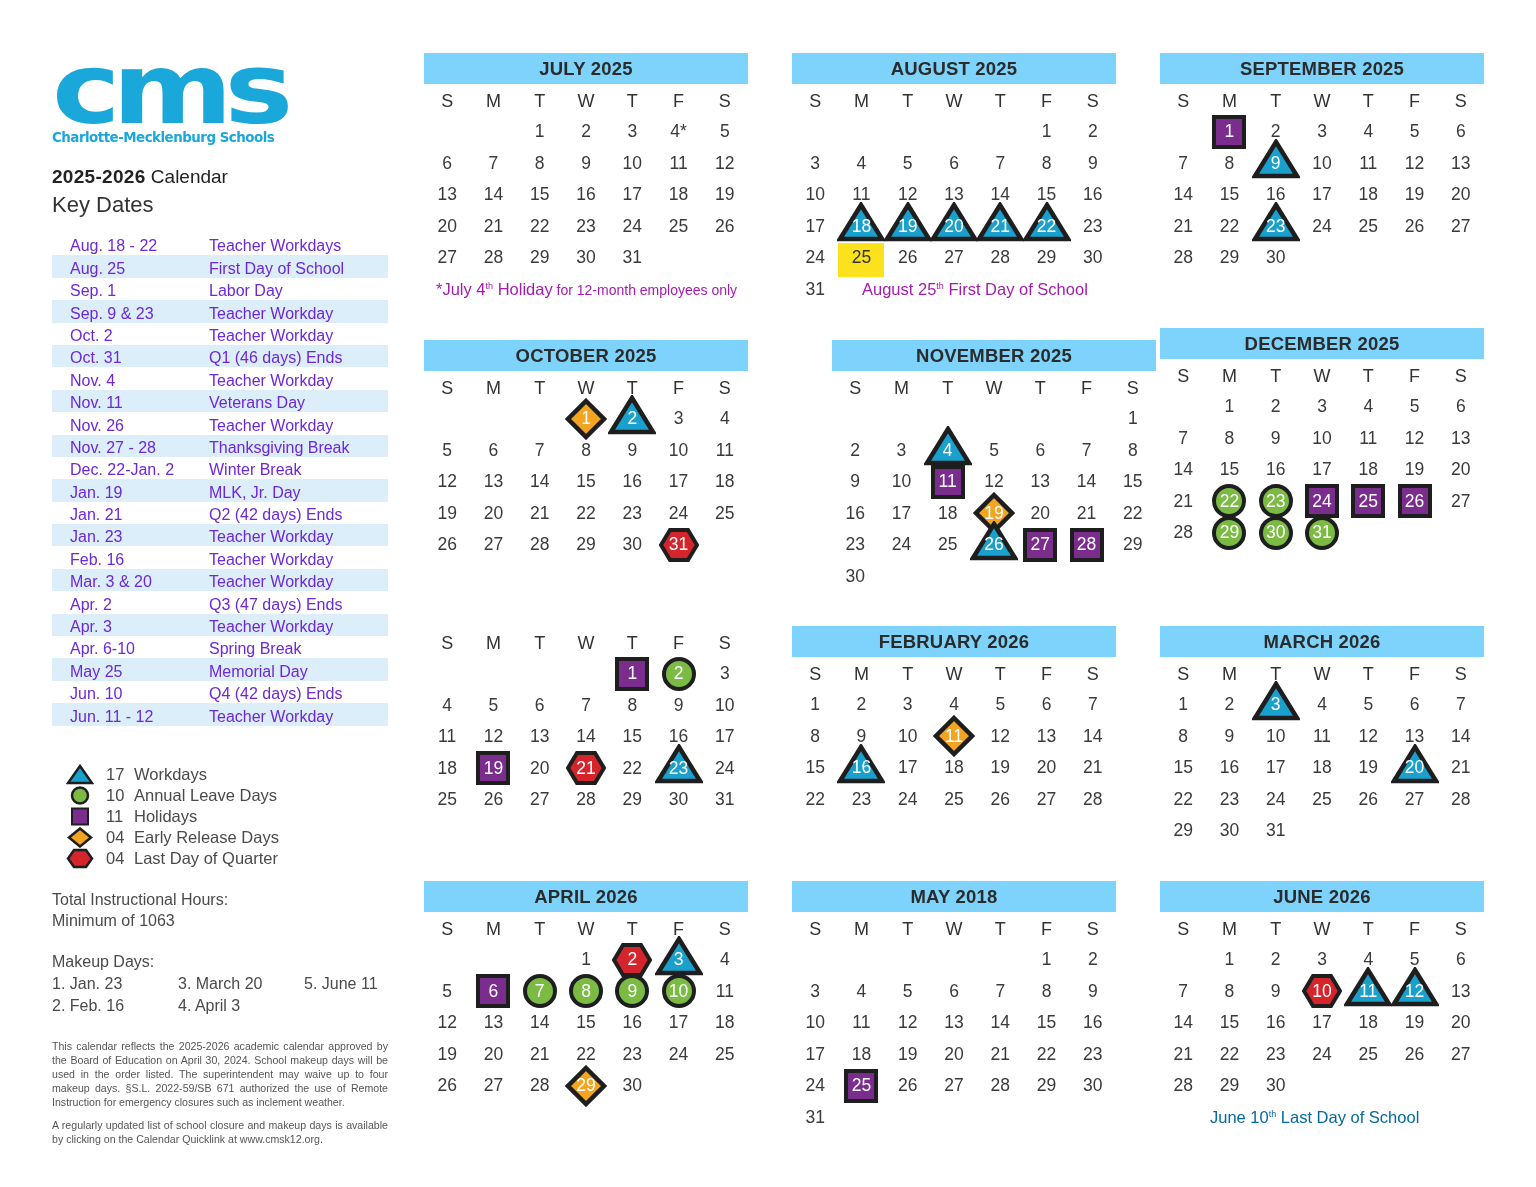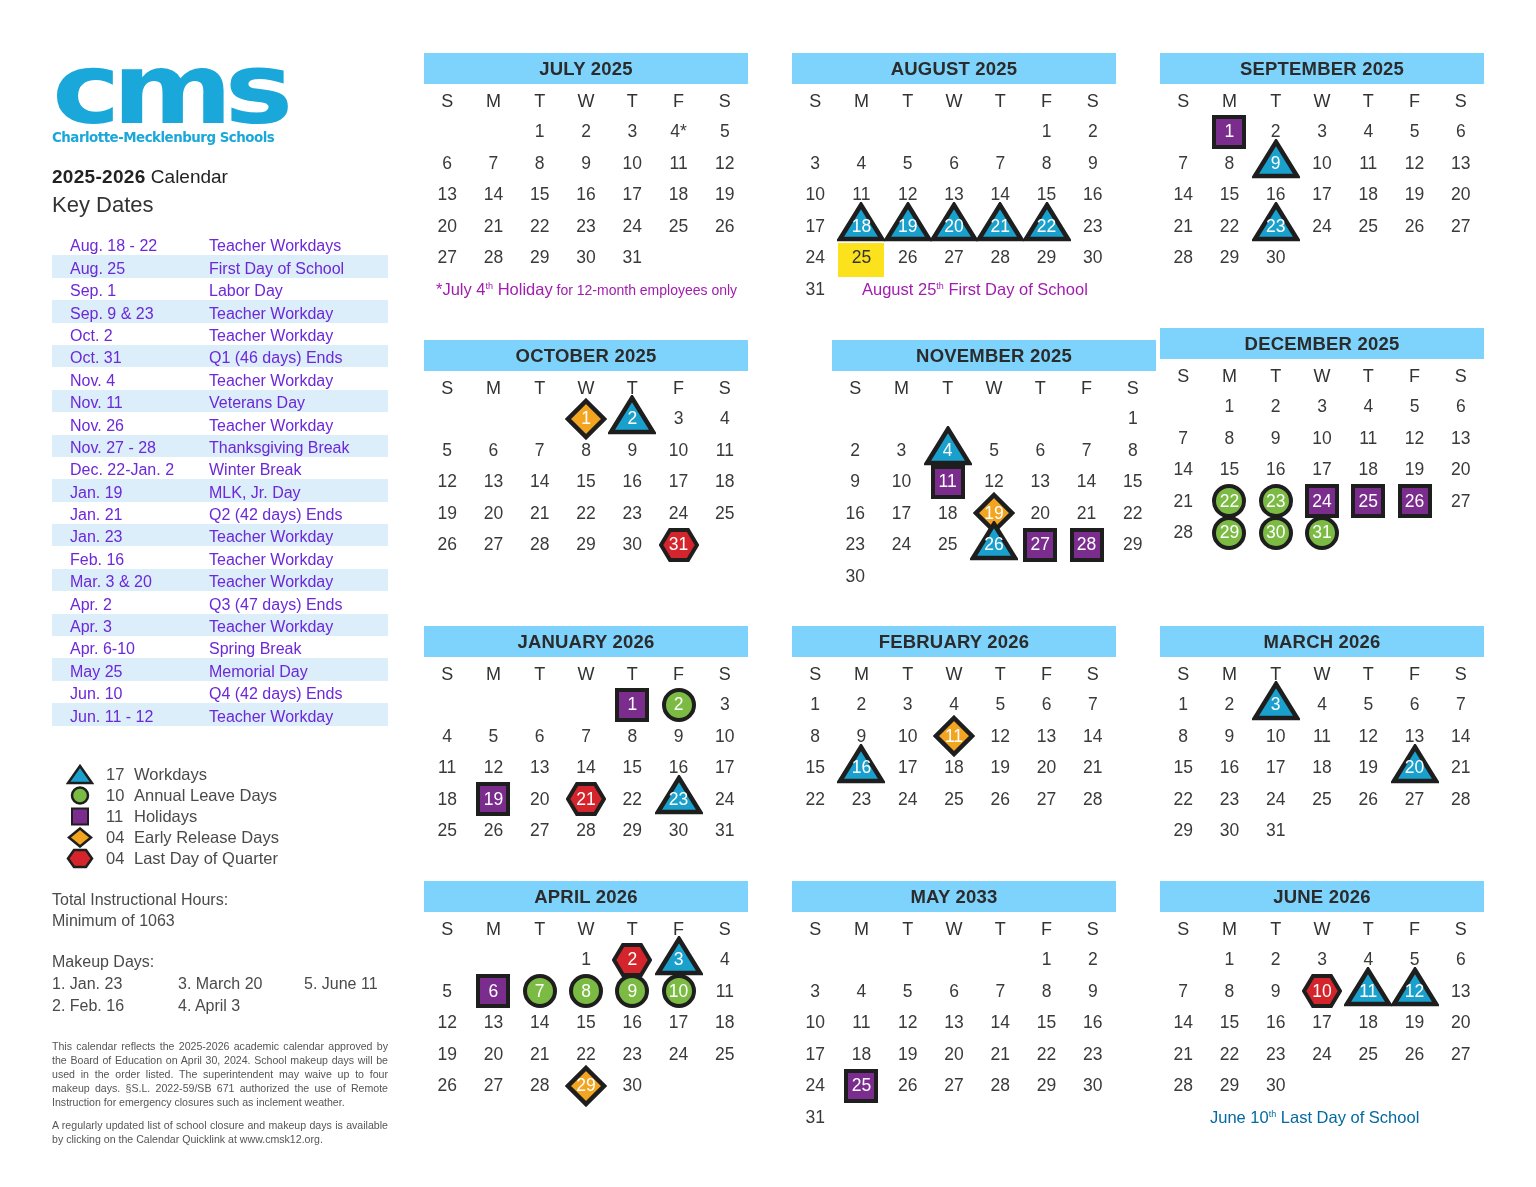--- a/index.html
+++ b/index.html
@@ -528,21 +528,20 @@
         <div class="day marked"><div class="shape sq"></div><span class="num">25</span></div>
         <div class="day marked"><div class="shape sq"></div><span class="num">26</span></div>
         <div class="day"><span class="num">27</span></div>
         <div class="day"><span class="num">28</span></div>
         <div class="day marked"><div class="shape ci"></div><span class="num">29</span></div>
         <div class="day marked"><div class="shape ci"></div><span class="num">30</span></div>
         <div class="day marked"><div class="shape ci"></div><span class="num">31</span></div>
       </div>
     </div>
     <div class="month" style="left: 424px; top: 626px;">
-      <div class="month-head">JANUARY 2026</div>
       <div class="dow">
         <span>S</span>
         <span>M</span>
         <span>T</span>
         <span>W</span>
         <span>T</span>
         <span>F</span>
         <span>S</span>
       </div>
       <div class="weeks">
@@ -729,21 +728,21 @@
         <div class="day"><span class="num">26</span></div>
         <div class="day"><span class="num">27</span></div>
         <div class="day"><span class="num">28</span></div>
         <div class="day marked"><svg class="shape dia" viewBox="0 0 42 42">
             <polygon points="21,3 39,21 21,39 3,21" fill="#f3a521" stroke="#1e1e1e" stroke-width="4.5"></polygon>
           </svg><span class="num">29</span></div>
         <div class="day"><span class="num">30</span></div>
       </div>
     </div>
     <div class="month" style="left: 792px; top: 881px;">
-      <div class="month-head">MAY 2033</div>
+      <div class="month-head">MAY 2018</div>
       <div class="dow">
         <span>S</span>
         <span>M</span>
         <span>T</span>
         <span>W</span>
         <span>T</span>
         <span>F</span>
         <span>S</span>
       </div>
       <div class="weeks">

